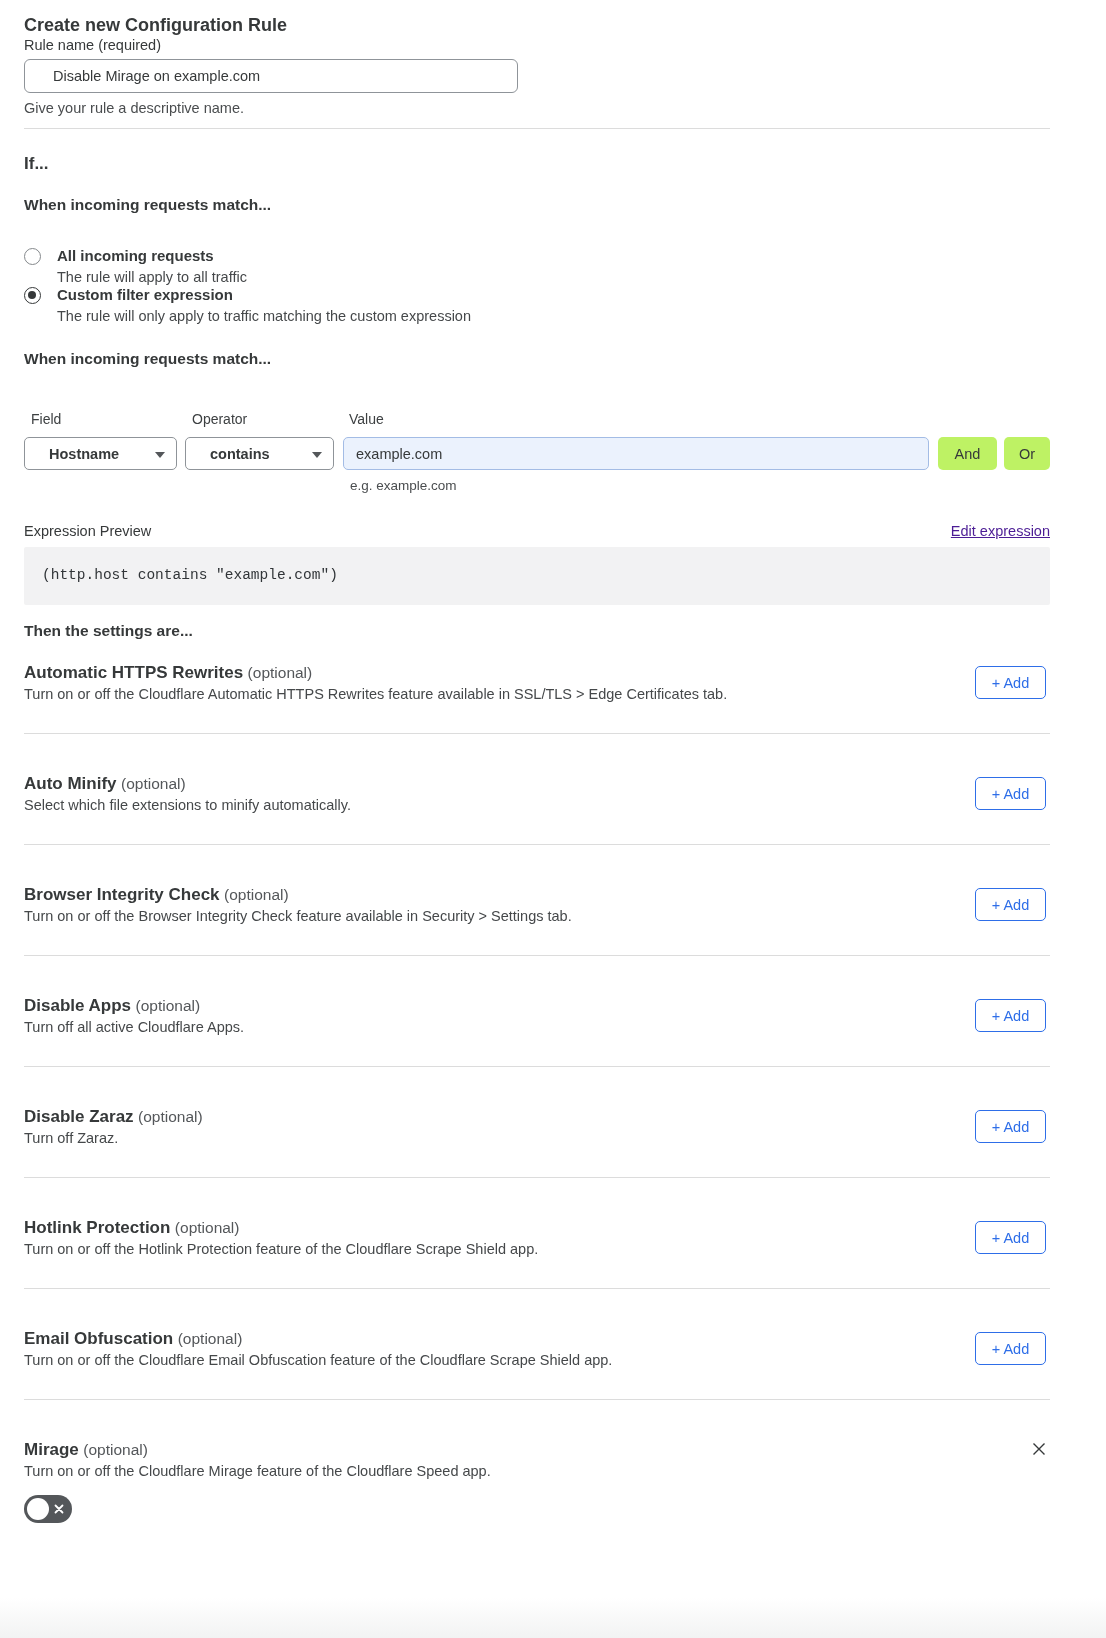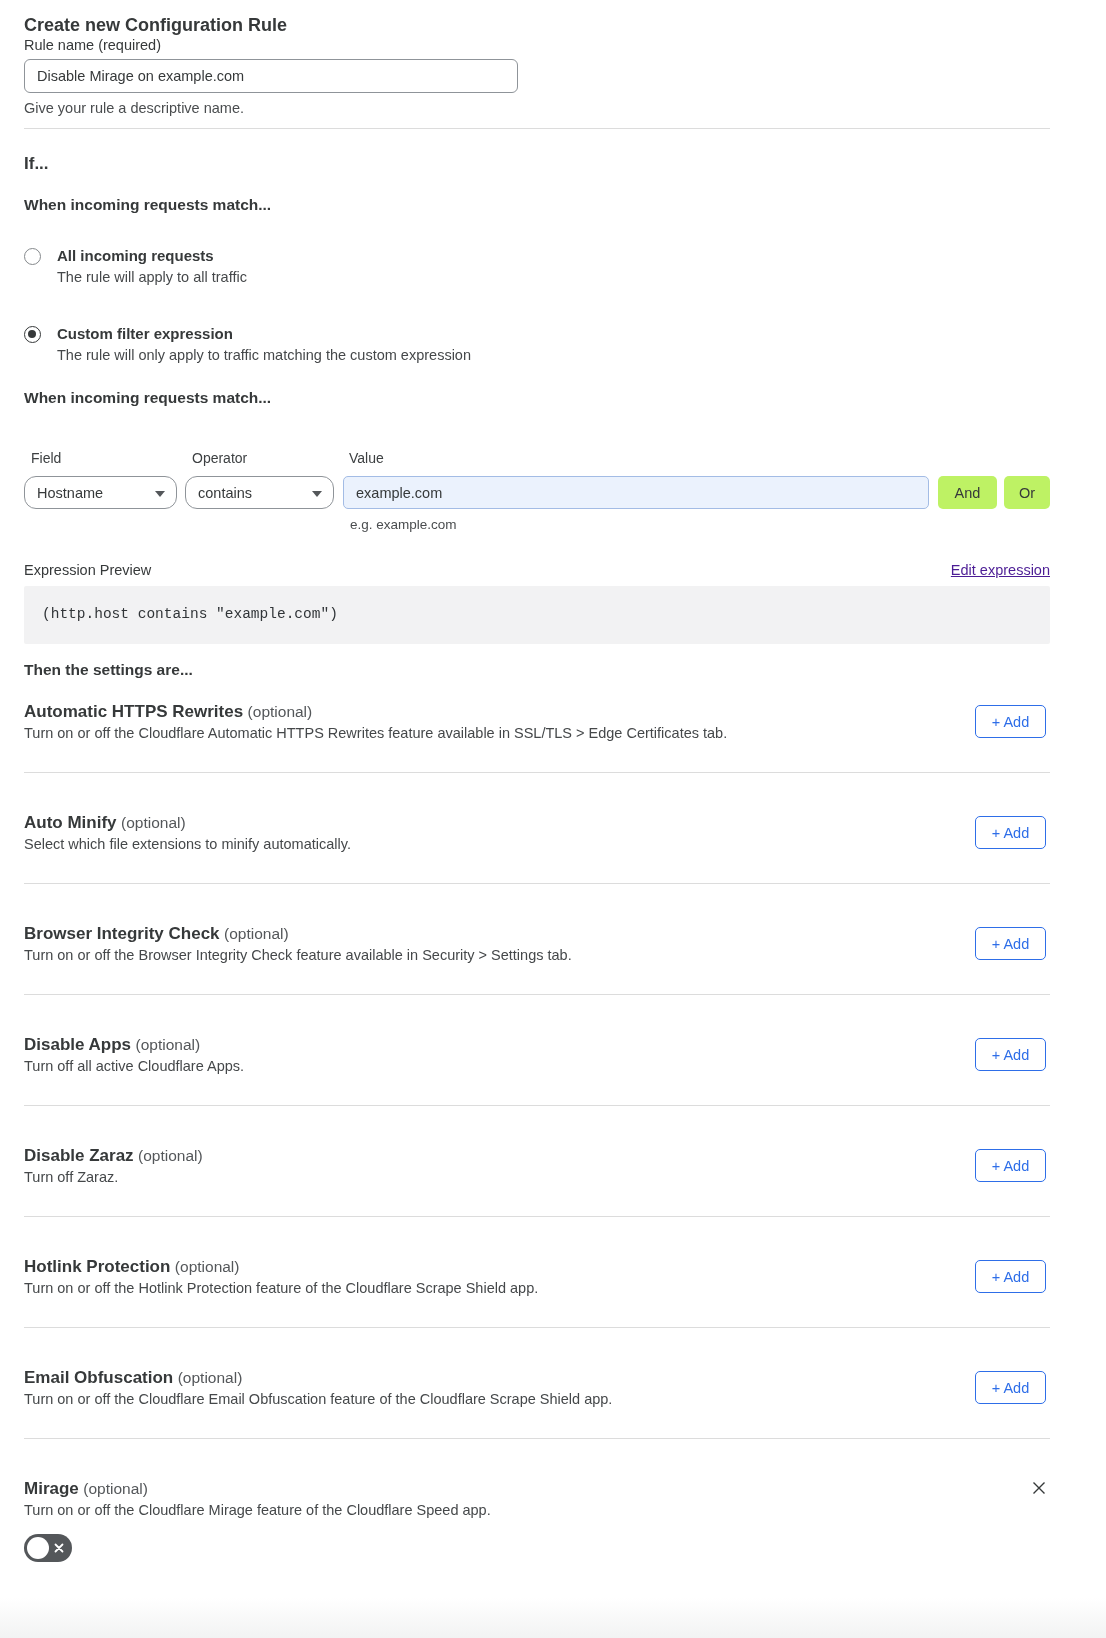--- a/index.html
+++ b/index.html
@@ -4,48 +4,48 @@
 <style>
   * { margin:0; padding:0; box-sizing:border-box; }
   html,body { background:#fff; }
   body { font-family:"Liberation Sans","DejaVu Sans",sans-serif; color:#36393a; }
   .page { position:relative; width:1106px; height:1638px; background:#fff; overflow:hidden; }
   .content { position:relative; margin-left:24px; width:1026px; }
 
   .h1 { margin-top:14px; font-size:18px; line-height:22px; font-weight:700; }
   .field-label { font-size:14.5px; line-height:18px; color:#36393a; }
   .rule-input { display:block; margin-top:5px; width:494px; height:34px; border:1px solid #8f9499;
-    border-radius:6px; padding:0 12px; font-size:14.5px; color:#36393a;
+    border-radius:6px; padding:0 28px; font-size:14.5px; color:#36393a;
     font-family:"Liberation Sans","DejaVu Sans",sans-serif; background:#fff; outline:none; }
   .helper { margin-top:6px; font-size:14.5px; line-height:18px; color:#4a4d4f; }
   .divider { margin-top:11px; border:0; border-top:1px solid #dcdcdc; height:0; }
 
   .if-heading { margin-top:24px; font-size:17px; line-height:21px; font-weight:700; }
   .sub-heading { margin-top:21px; font-size:15.5px; line-height:20px; font-weight:700; }
   .sub-heading.second { margin-top:24px; }
 
   .radio-row { display:flex; align-items:flex-start; }
   .radio-row.first { margin-top:32px; }
-  .radio-row.second { margin-top:39px; }
+  .radio-row.second { }
   .radio-circle { flex:0 0 auto; width:17px; height:17px; border-radius:50%;
     border:1.5px solid #85898c; background:#fff; margin-top:1px; position:relative; cursor:pointer; }
   .radio-row.selected .radio-circle { border-color:#36393a; }
   .radio-row.selected .radio-circle::after { content:""; position:absolute; left:3px; top:3px;
     width:8px; height:8px; border-radius:50%; background:#36393a; }
   .radio-texts { margin-left:16px; }
   .radio-label { font-size:15px; line-height:18px; font-weight:700; }
   .radio-desc { margin-top:3px; font-size:14.5px; line-height:18px; color:#45484a; }
 
   .builder-labels { display:flex; margin-top:17px; font-size:14px; line-height:18px; color:#3d4042; }
   .bl { padding-left:7px;margin-top:24px; }
   .bl.f { width:161px; } .bl.o { width:157px; }
 
   .builder-row { display:flex; margin-top:9px; align-items:stretch; height:33px; }
-  .select-box { position:relative; border:1px solid #8f9499; border-radius:12px; background:#fff;
-    font-size:14.5px; color:#36393a; display:flex; align-items:center; padding:0 12px; cursor:pointer; }
+  .select-box { position:relative; border:1px solid #8f9499; border-radius:5px; background:#fff;
+    font-size:14.5px; color:#36393a; display:flex; align-items:center; padding:0 24px; cursor:pointer;font-weight:bold; }
   .select-box.field { width:153px; }
   .select-box.operator { width:149px; margin-left:8px; }
   .caret { position:absolute; right:11px; top:50%; margin-top:-2px; width:0; height:0;
     border-left:5px solid transparent; border-right:5px solid transparent; border-top:6px solid #54575a; }
   .value-input { width:586px; margin-left:9px; border:1px solid #a3bce5; border-radius:5px;
     background:#ebf2fd; padding:0 12px; font-size:14.5px; color:#36393a; outline:none;
     font-family:"Liberation Sans","DejaVu Sans",sans-serif; }
   .conj-btn { margin-left:9px; border:0; border-radius:5px; background:#bef264; color:#36393a;
     font-size:14.5px; font-family:inherit; cursor:pointer; }
   .conj-btn.and { width:59px; } .conj-btn.or { width:46px; margin-left:7px; }

